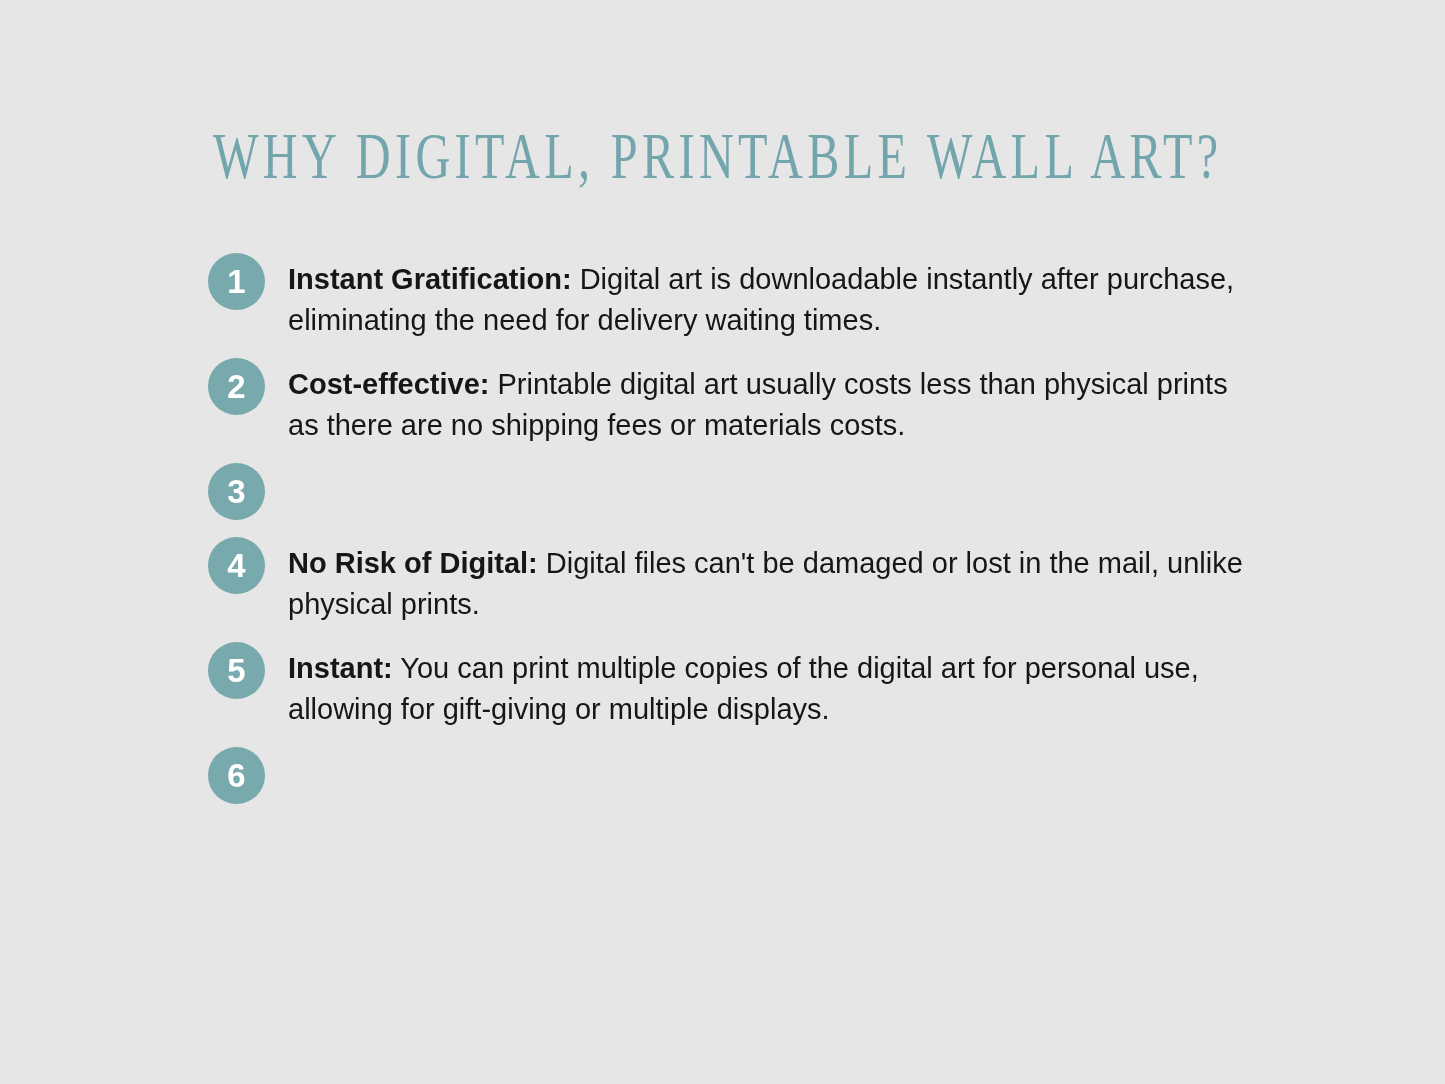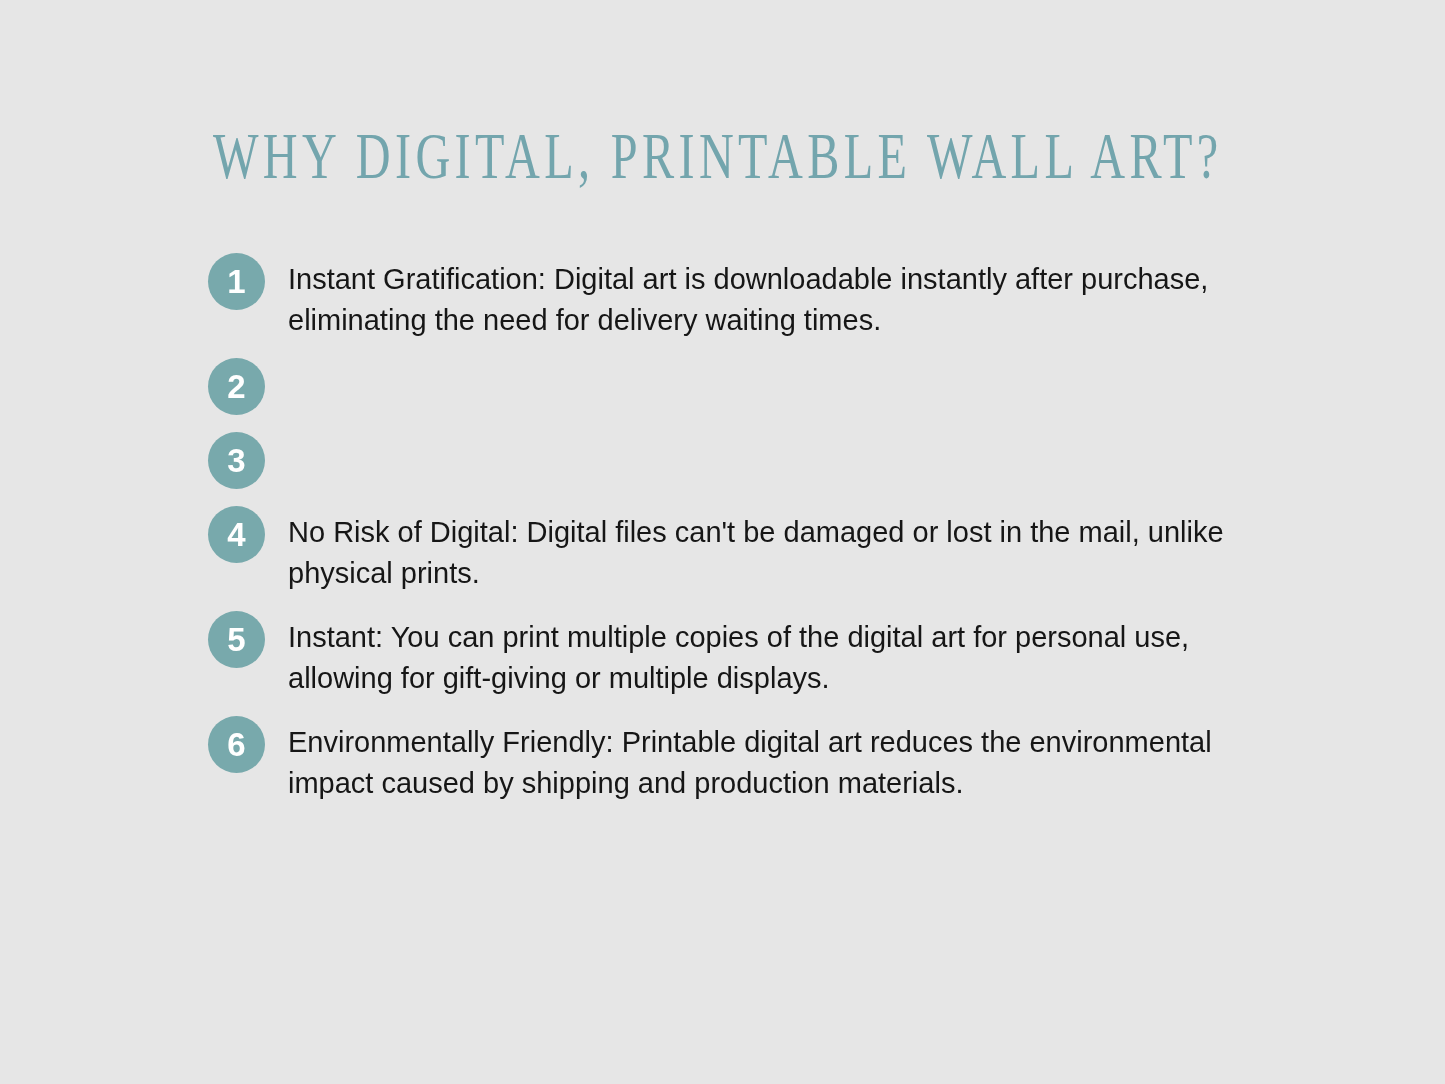--- a/index.html
+++ b/index.html
@@ -61,54 +61,54 @@
     line-height: 1;
   }
   .benefit-text {
     margin-top: 6px;
     width: 960px;
     font-size: 29px;
     line-height: 41px;
     color: #161616;
   }
   .benefit-text .lead {
-    font-weight: 400;
+    font-weight: 700;
   }
 </style>
 </head>
 <body>
 
 <div class="canvas">
 
   <h1 class="title">WHY DIGITAL, PRINTABLE WALL ART?</h1>
 
   <div class="benefits">
 
     <div class="benefit-item">
       <div class="badge">1</div>
       <div class="benefit-text"><span class="lead">Instant Gratification:</span><span> Digital art is downloadable instantly after purchase, eliminating the need for delivery waiting times.</span></div>
     </div>
 
     <div class="benefit-item">
       <div class="badge">2</div>
+      <div class="benefit-text"><span class="lead">Cost-effective:</span><span> Printable digital art usually costs less than physical prints as there are no shipping fees or materials costs.</span></div>
     </div>
 
     <div class="benefit-item">
       <div class="badge">3</div>
     </div>
 
     <div class="benefit-item">
       <div class="badge">4</div>
       <div class="benefit-text"><span class="lead">No Risk of Digital:</span><span> Digital files can't be damaged or lost in the mail, unlike physical prints.</span></div>
     </div>
 
     <div class="benefit-item">
       <div class="badge">5</div>
       <div class="benefit-text"><span class="lead">Instant:</span><span> You can print multiple copies of the digital art for personal use, allowing for gift-giving or multiple displays.</span></div>
     </div>
 
     <div class="benefit-item">
       <div class="badge">6</div>
-      <div class="benefit-text"><span class="lead">Environmentally Friendly:</span><span> Printable digital art reduces the environmental impact caused by shipping and production materials.</span></div>
     </div>
 
   </div>
 </div>
 
 </body></html>

